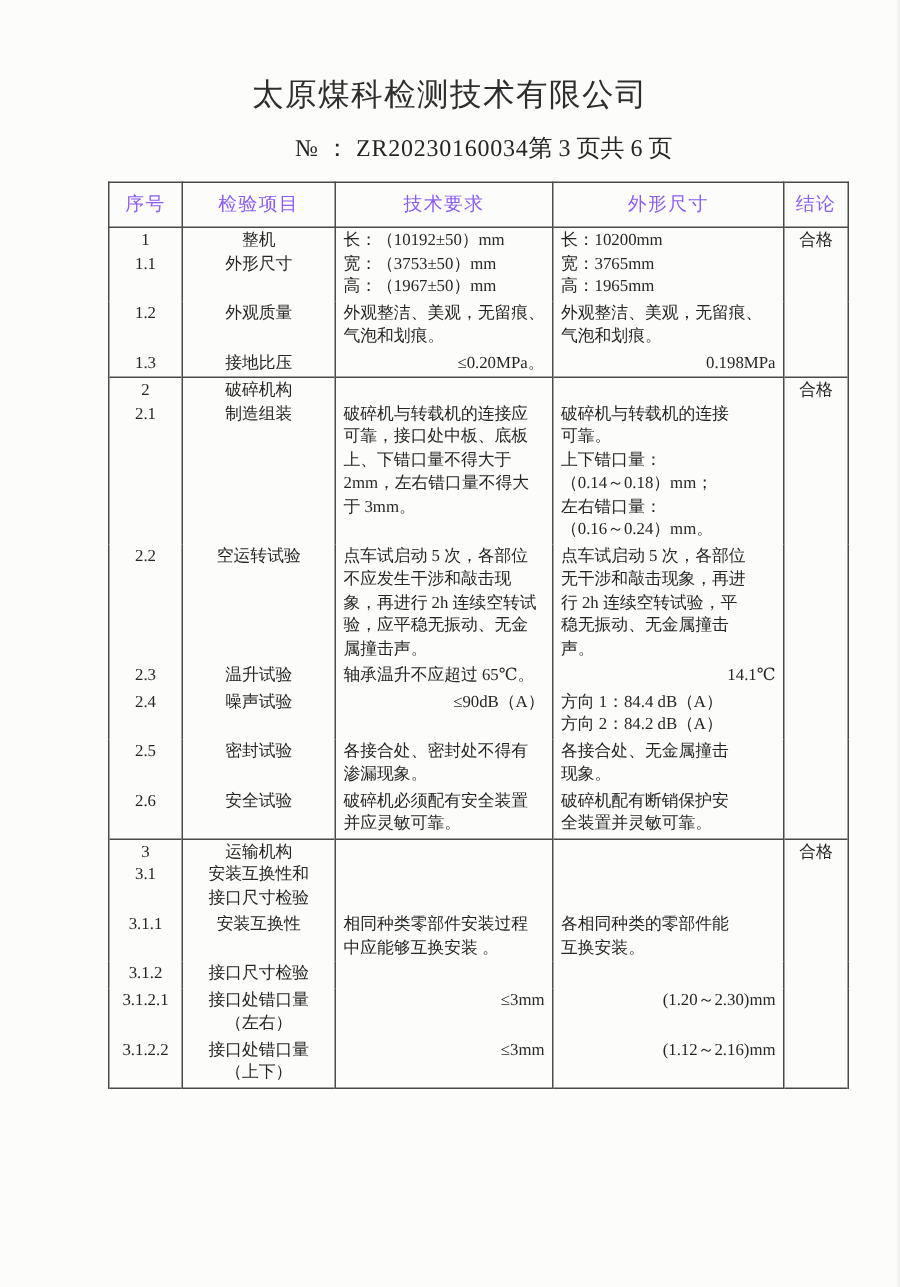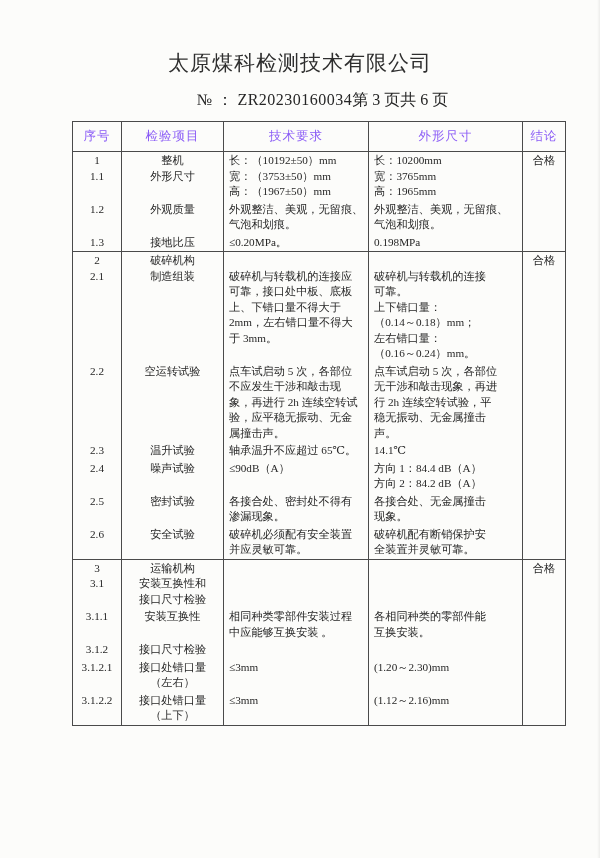--- a/index.html
+++ b/index.html
@@ -70,21 +70,21 @@
     vertical-align:top;
     padding:1px 5px;
     font-size:11.2px;
     line-height:15.5px;
     color:#262626;
   }
   td.col-seq { padding:1px 2px; }
   tr.section-start td { border-top:1px solid #4a4a4a; }
 
   .cell-line { white-space:nowrap; min-height:15.5px; }
-  td.align-center { text-align:left; }
+  td.align-center { text-align:right; }
   td.align-left   { text-align:left;margin-top:29px; }
   td.col-seq, td.col-item, td.col-concl { text-align:center; }
 
   
   .page::after {
     content:"";
     position:absolute; top:0; right:0; width:3px; height:858px;
     background:linear-gradient(to right, rgba(0,0,0,0), rgba(0,0,0,0.06));
     pointer-events:none;
   }

